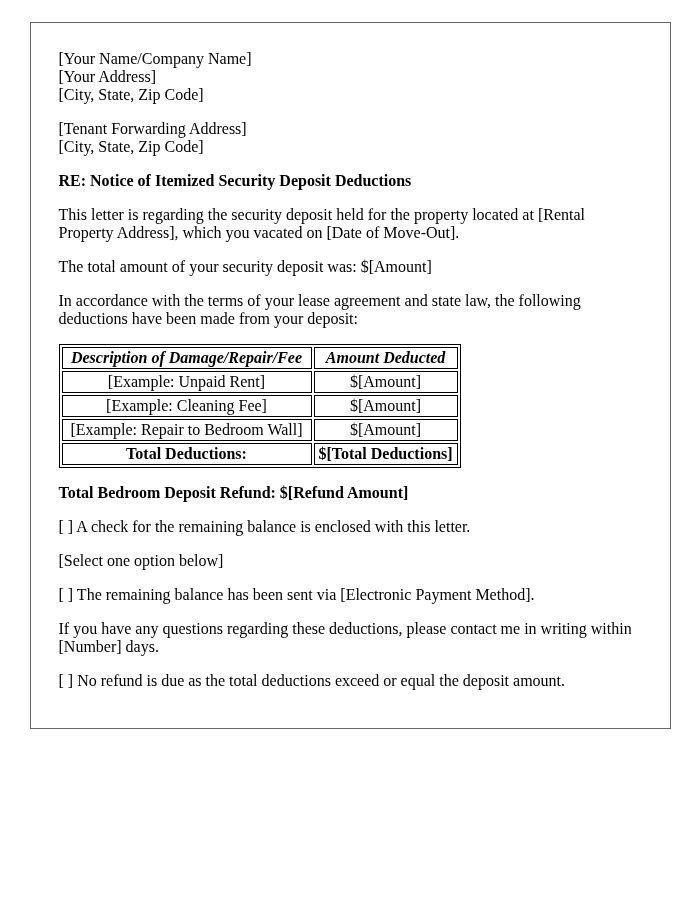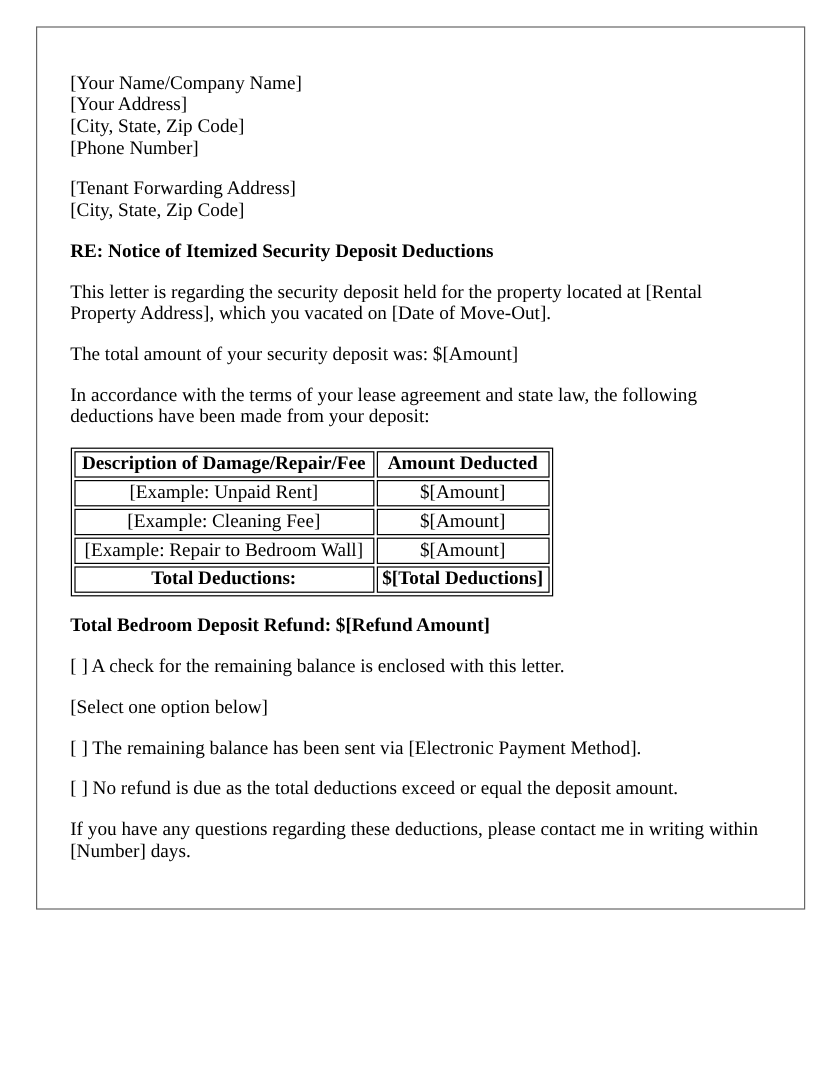--- a/index.html
+++ b/index.html
@@ -14,21 +14,21 @@
     background: #ffffff;
     position: relative;
     overflow: hidden;
   }
   .page {
     box-sizing: border-box;
     width: 641px;
     margin: 22px auto 0 auto;
     border: 1px solid #666666;
     background: #ffffff;
-    padding: 38px 28px 22px 28px;
+    padding: 27px 28px 22px 28px;
     font-size: 16px;
     color: #000000;
     line-height: 18px;
   }
   .block {
     margin: 16px 0;
   }
   .block:first-child {
     margin-top: 0;
   }
@@ -48,20 +48,21 @@
   table.deductions td {
     border: 1px solid #000000;
     padding: 1px 4px;
     font-size: 16px;
     line-height: 18px;
     white-space: nowrap;
   }
   table.deductions th {
     font-weight: bold;
     text-align: center;
+    font-style: italic;
   }
   table.deductions td {
     text-align: center;
   }
   table.deductions td.desc {
     min-width: 240px;
   }
   table.deductions td.amt,
   table.deductions th.amt {
     min-width: 128px;
@@ -70,21 +71,20 @@
 </head>
 <body>
 
 <div class="canvas">
   <div class="page">
 
     <div class="block">
       <div class="line">[Your Name/Company Name]</div>
       <div class="line">[Your Address]</div>
       <div class="line">[City, State, Zip Code]</div>
-      <div class="line">[Phone Number]</div>
     </div>
 
 
     <div class="block">
       <div class="line">[Tenant Forwarding Address]</div>
       <div class="line">[City, State, Zip Code]</div>
     </div>
 
     <div class="block bold">RE: Notice of Itemized Security Deposit Deductions</div>
 
@@ -121,18 +121,18 @@
     </table>
 
     <div class="block bold">Total Bedroom Deposit Refund: $[Refund Amount]</div>
 
     <div class="block">[ ] A check for the remaining balance is enclosed with this letter.</div>
 
     <div class="block">[Select one option below]</div>
 
     <div class="block">[ ] The remaining balance has been sent via [Electronic Payment Method].</div>
 
+    <div class="block">If you have any questions regarding these deductions, please contact me in writing within [Number] days.</div>
+
     <div class="block">[ ] No refund is due as the total deductions exceed or equal the deposit amount.</div>
-
-    <div class="block">If you have any questions regarding these deductions, please contact me in writing within [Number] days.</div>
 
   </div>
 </div>
 
 </body></html>

